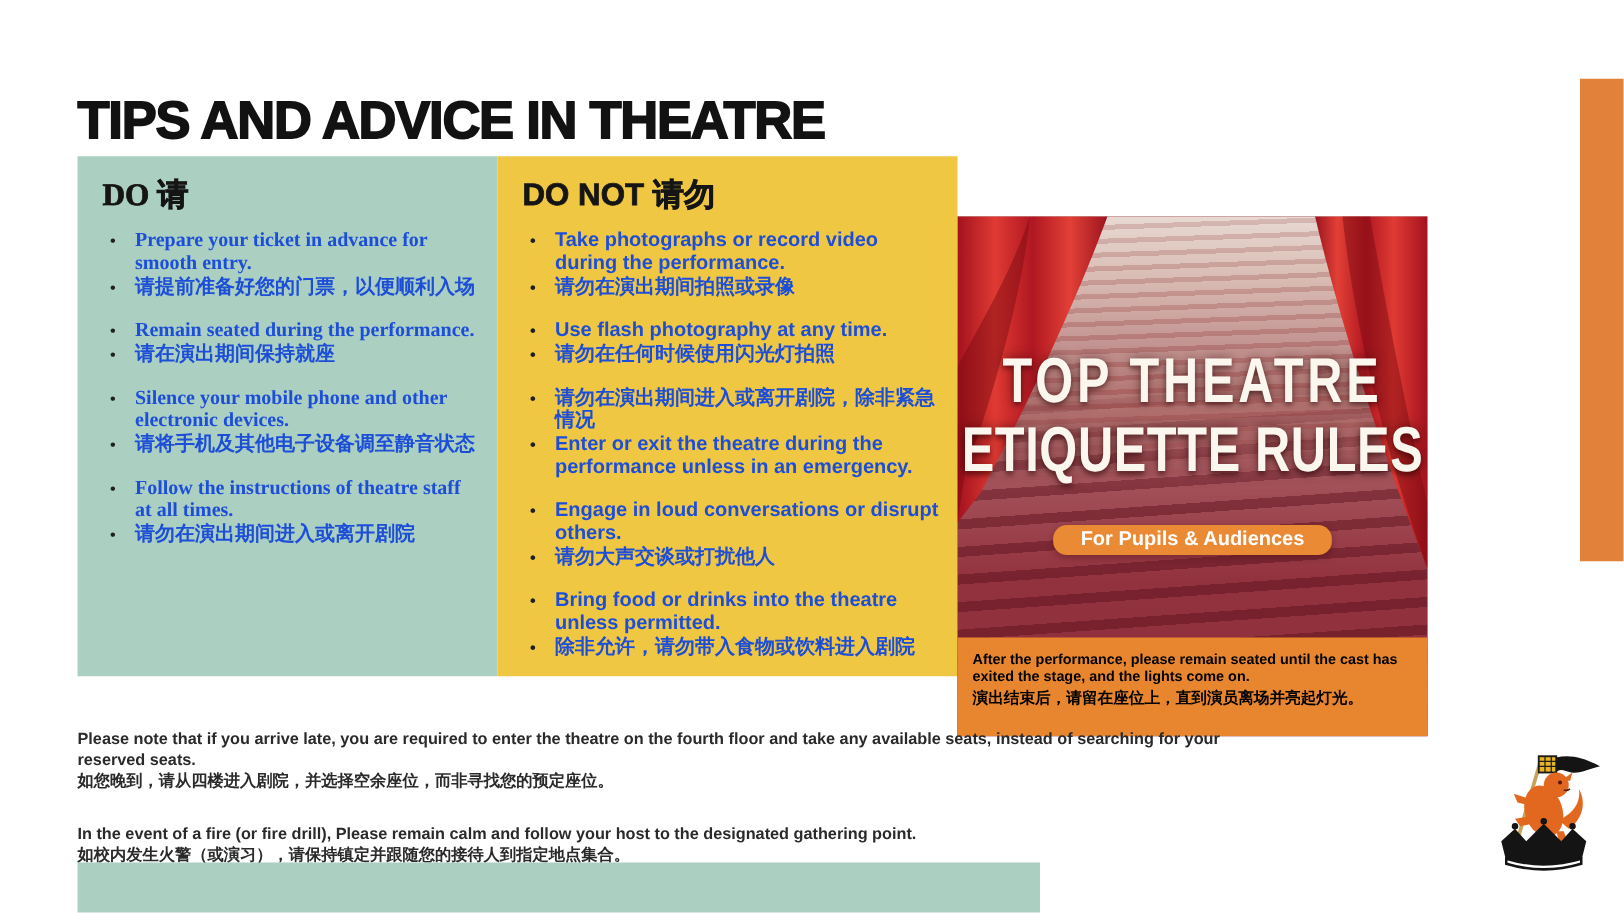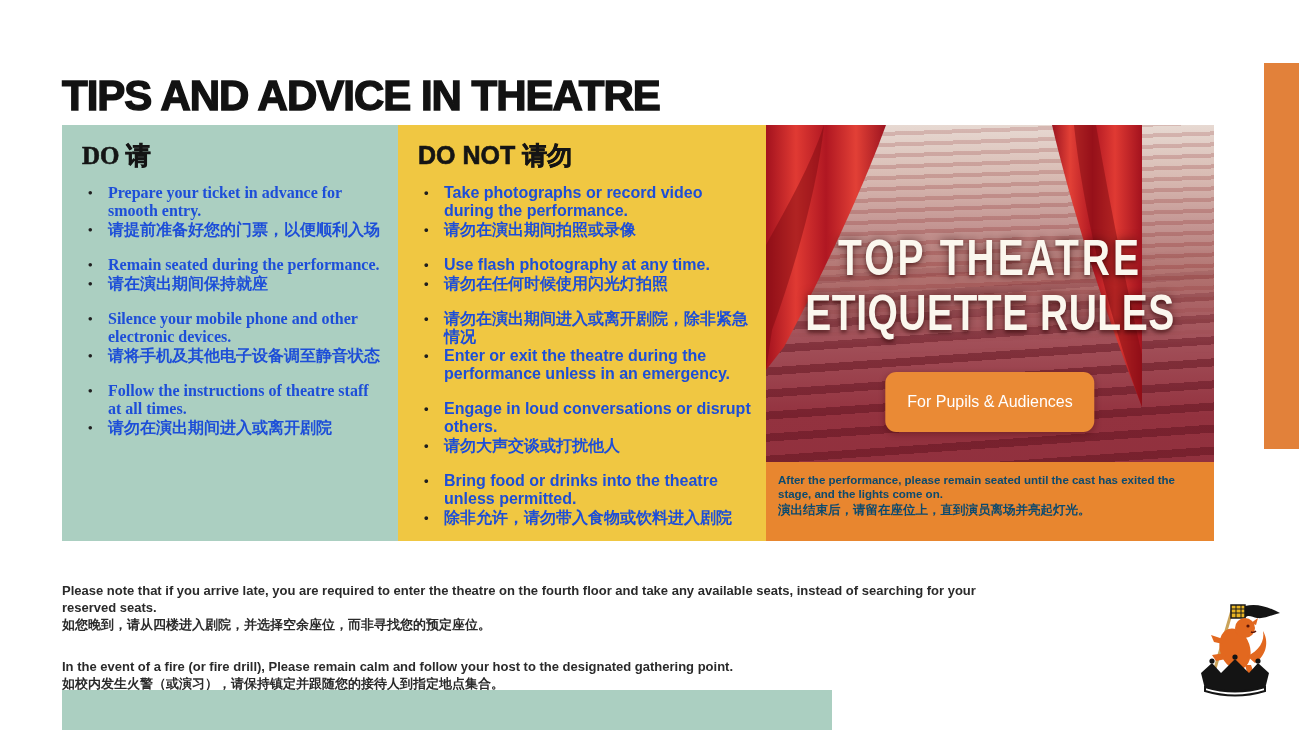--- a/index.html
+++ b/index.html
@@ -28,21 +28,21 @@
   }
   .rule-group{margin-bottom:17px;}
   .rule-line{
     position:relative;padding-left:26px;font-size:16px;font-weight:600;
     line-height:18px;color:#1d4ed8;margin-bottom:1px;
   }
   .rule-line::before{
     content:"\2022";position:absolute;left:6px;top:0;font-size:13px;color:#1f1f1f;
   }
   
-  .poster{width:448px;position:relative;overflow:hidden;background:#8e2e3c;}
+  .poster{width:376px;position:relative;overflow:hidden;background:#8e2e3c;margin-top:48px;}
   .poster-bg{
     position:absolute;inset:0;
     background:
       linear-gradient(180deg,#e7d9d2 0%,#d9bcb4 12%,#c49693 24%,#b1726f 36%,#a25059 52%,#93323f 70%,#8e2e3c 100%);
   }
   .poster-rows-far{
     position:absolute;inset:0;
     background:repeating-linear-gradient(178deg,rgba(150,60,60,0.38) 0 4px,rgba(255,255,255,0) 4px 11px);
     -webkit-mask-image:linear-gradient(180deg,rgba(0,0,0,0.55) 0%,rgba(0,0,0,0.9) 35%,rgba(0,0,0,0) 55%);
             mask-image:linear-gradient(180deg,rgba(0,0,0,0.55) 0%,rgba(0,0,0,0.9) 35%,rgba(0,0,0,0) 55%);
@@ -57,27 +57,27 @@
   .poster-headline{
     position:absolute;left:0;right:0;top:104px;text-align:center;
     color:#fbf7ee;font-weight:bold;white-space:nowrap;
     transform:scaleY(1.3);transform-origin:top center;
     text-shadow:0 0 8px rgba(40,0,0,0.55),0 2px 3px rgba(40,0,0,0.4);
   }
   .poster-headline .hl1{font-size:39px;line-height:43px;letter-spacing:3px;}
   .poster-headline .hl2{font-size:39px;line-height:43px;letter-spacing:0.5px;}
   .poster-badge{
     position:absolute;left:50%;top:247px;transform:translateX(-50%);
-    background:#ea8a35;color:#ffffff;font-weight:normal;font-size:16px;
-    padding:21px 22px;border-radius:11px;white-space:nowrap;
+    background:#ea8a35;color:#ffffff;font-weight:bold;font-size:16px;
+    padding:3px 22px;border-radius:11px;white-space:nowrap;
     box-shadow:0 2px 6px rgba(60,10,10,0.35);
   }
   .poster-banner{
     position:absolute;left:0;right:0;bottom:0;height:79px;background:#e8862f;
-    box-sizing:border-box;padding:11px 12px 0 12px;color:#0c4a6e;
+    box-sizing:border-box;padding:11px 12px 0 12px;color:#000000;
   }
   .poster-banner .b-en{font-size:11.5px;font-weight:bold;line-height:14px;}
   .poster-banner .b-zh{font-size:12.5px;font-weight:bold;line-height:17px;margin-top:1px;}
   
   .side-bar{position:absolute;left:1264px;top:63px;width:35px;height:386px;background:#e2813a;}
   
   .notes{position:absolute;left:62px;top:558px;width:965px;}
   .note{margin-bottom:15px;margin-top:24px;}
   .note .n-en{font-size:13px;font-weight:600;line-height:17px;color:#2a2a2a;}
   .note .n-zh{font-size:13px;font-weight:600;line-height:18px;color:#2a2a2a;}

